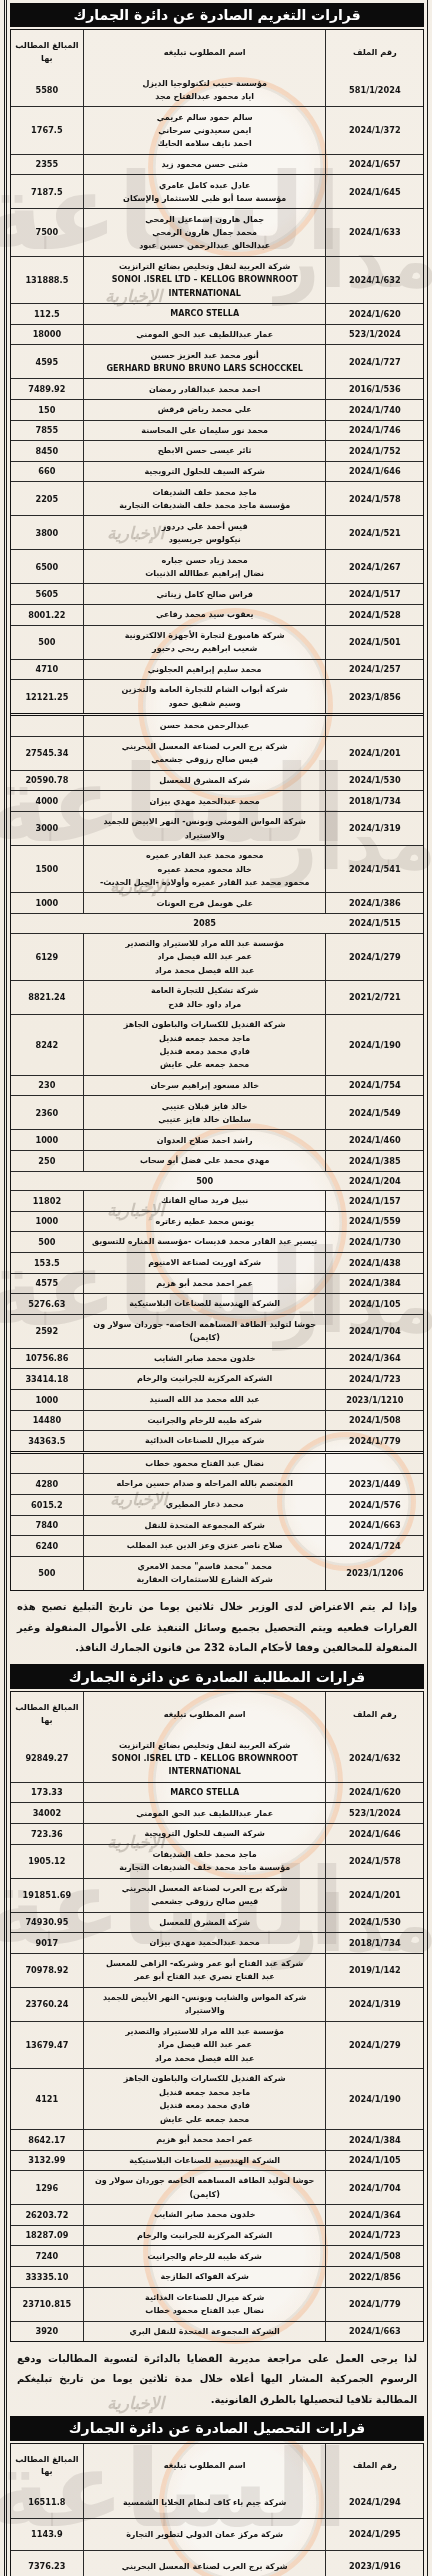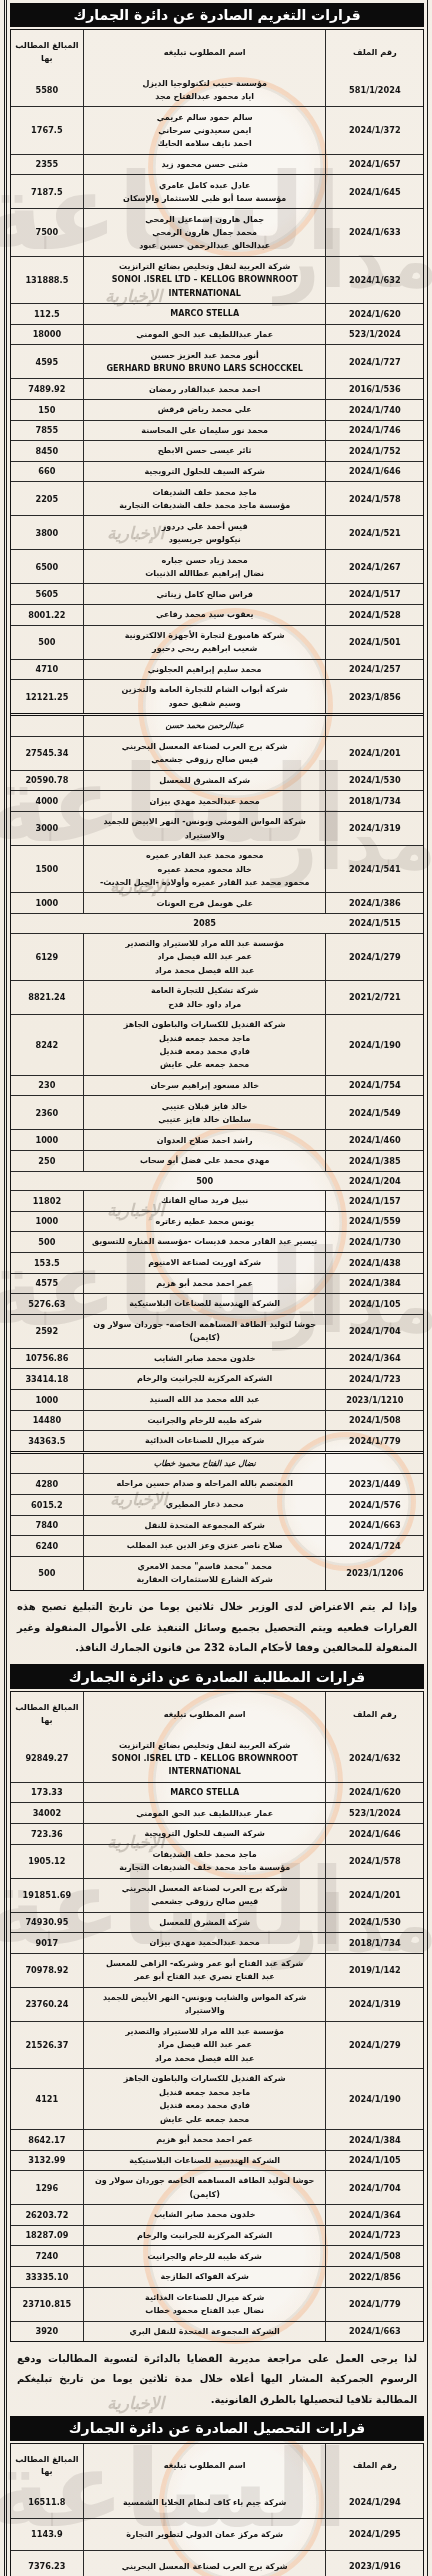--- a/index.html
+++ b/index.html
@@ -15,21 +15,21 @@
            background:radial-gradient(circle,rgba(255,255,255,0.45) 55%,rgba(243,210,184,0.28) 100%);
            box-shadow:inset 0 0 0 2.6px rgba(160,158,152,0.18);}
   
   .frame{position:relative;z-index:1;margin:0 4.1px 0 5.2px;padding:1px 2.6px 0 2.6px;
          border-right:1.5px solid #1b1b1b;border-left:3.1px double #1b1b1b;min-height:2597px;}
   .bar{background:#0c0c0c;color:#ffffff;text-align:center;padding:4.1px 2.1px 4.6px;margin:1.5px 0 2.1px;}
   .bar h2{margin:0;font-size:14px;font-weight:bold;letter-spacing:0;}
   .tbl{border:1.3px solid #151515;background:transparent;}
   .row{display:grid;grid-template-columns:23.5% 1fr 17.5%;}
   .row + .row{border-top:1px solid #2a2a2a;}
-  .row.thick{border-top:3.6px double #111;font-style:italic;}
+  .row.thick{border-top:3.6px double #111;}
   .cell{display:flex;align-items:center;justify-content:center;text-align:center;
         padding:3.1px 3.1px;font-weight:700;color:#141414;}
   .cell.name{white-space:pre-line;font-size:8px;line-height:13.4px;
              border-right:1px solid #2a2a2a;border-left:1px solid #2a2a2a;}
   .cell.file,.cell.amount{font-size:8.2px;direction:ltr;line-height:12.4px;}
   .head .cell{min-height:37px;font-size:8.2px;line-height:12.4px;}
   .tall .row:not(.head) .cell{padding:8.8px 3.1px;}
   .note{font-weight:700;font-size:10px;line-height:2.05;color:#101010;
         text-align:justify;text-align-last:right;padding:5.2px 7.2px 4.1px;margin:1.5px 0 1px;}
 </style>
@@ -446,21 +446,21 @@
             <div class="row">
               <div class="cell file">2024/1/319</div>
               <div class="cell name">شركة المواس والشايب ويونس- النهر الأبيض للجميد والاستيراد</div>
               <div class="cell amount">23760.24</div>
             </div>
             <div class="row">
               <div class="cell file">2024/1/279</div>
               <div class="cell name">مؤسسة عبد الله مراد للاستيراد والتصدير
 عمر عبد الله فيصل مراد
 عبد الله فيصل محمد مراد</div>
-              <div class="cell amount">21526.37</div>
+              <div class="cell amount">13679.47</div>
             </div>
             <div class="row">
               <div class="cell file">2024/1/190</div>
               <div class="cell name">شركة القنديل للكسارات والباطون الجاهز
 ماجد محمد جمعه قنديل
 فادي محمد دمعه قنديل
 محمد جمعه علي عايش</div>
               <div class="cell amount">4121</div>
             </div>
             <div class="row">

